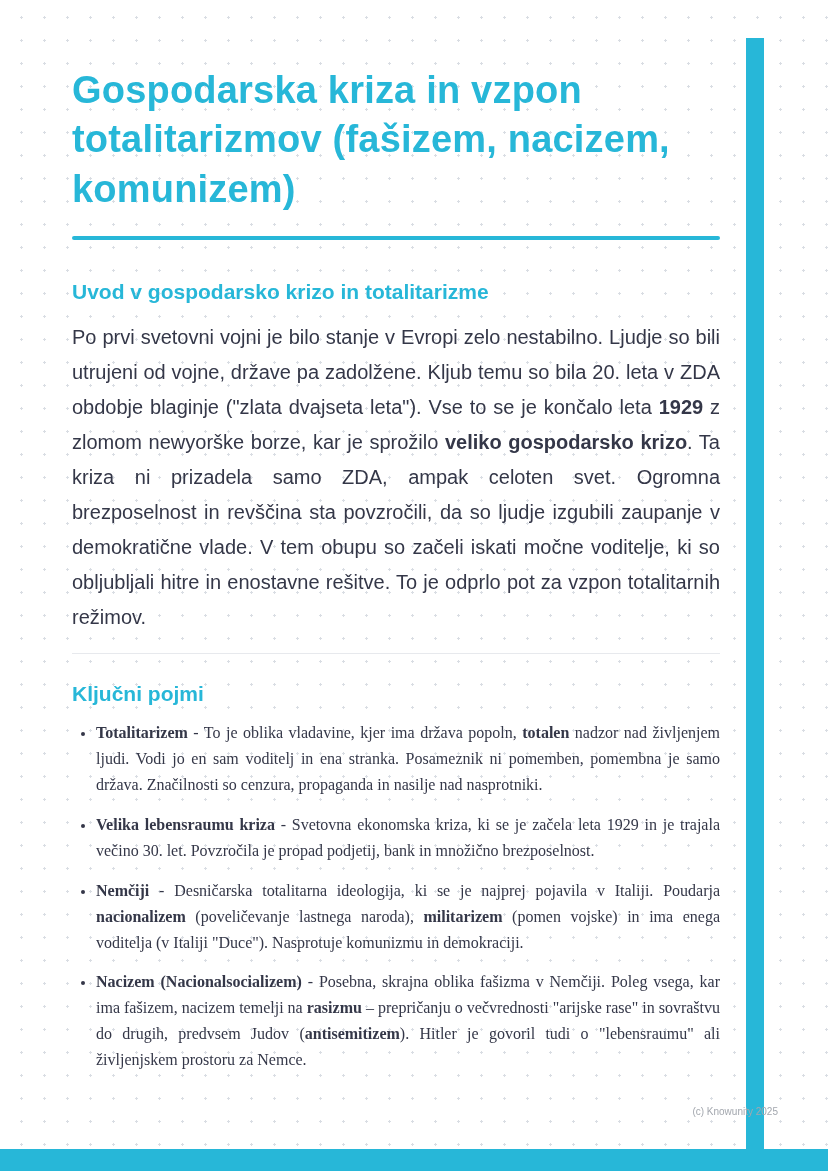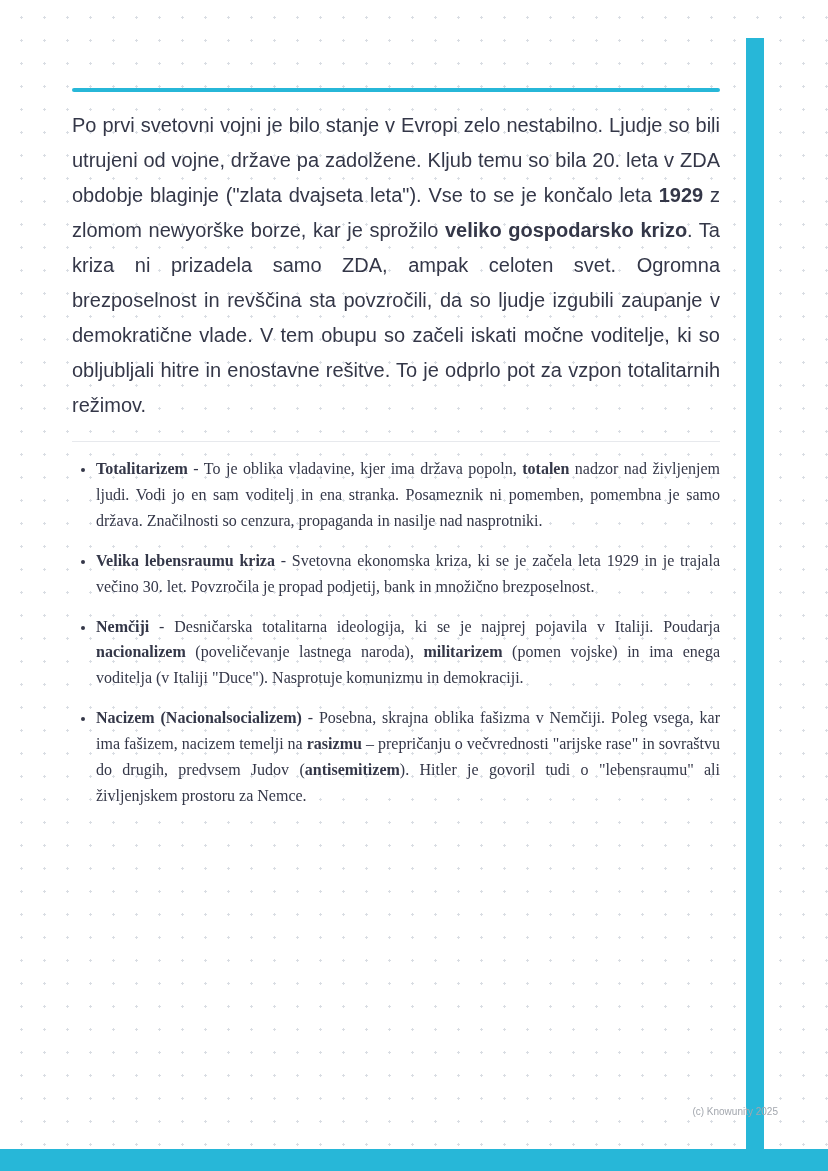--- a/index.html
+++ b/index.html
@@ -75,28 +75,31 @@
 </head>
 <body>
 
 <div class="page">
 
   <div class="accent-v"></div>
   <div class="accent-b"></div>
 
   <div class="content">
 
+    <h1 class="title">Gospodarska kriza in vzpon totalitarizmov (fašizem, nacizem, komunizem)</h1>
 
     <div class="title-rule"></div>
 
+    <h2 class="section-heading intro-heading">Uvod v gospodarsko krizo in totalitarizme</h2>
 
     <p class="intro-paragraph"><span>Po prvi svetovni vojni je bilo stanje v Evropi zelo nestabilno. Ljudje so bili utrujeni od vojne, države pa zadolžene. Kljub temu so bila 20. leta v ZDA obdobje blaginje ("zlata dvajseta leta"). Vse to se je končalo leta </span><strong>1929</strong><span> z zlomom newyorške borze, kar je sprožilo </span><strong>veliko gospodarsko krizo</strong><span>. Ta kriza ni prizadela samo ZDA, ampak celoten svet. Ogromna brezposelnost in revščina sta povzročili, da so ljudje izgubili zaupanje v demokratične vlade. V tem obupu so začeli iskati močne voditelje, ki so obljubljali hitre in enostavne rešitve. To je odprlo pot za vzpon totalitarnih režimov.</span></p>
 
     <hr class="divider">
 
+    <h2 class="section-heading terms-heading">Ključni pojmi</h2>
 
     <ul class="terms-list">
       <li><strong>Totalitarizem</strong><span> - To je oblika vladavine, kjer ima država popoln, </span><strong>totalen</strong><span> nadzor nad življenjem ljudi. Vodi jo en sam voditelj in ena stranka. Posameznik ni pomemben, pomembna je samo država. Značilnosti so cenzura, propaganda in nasilje nad nasprotniki.</span></li>
       <li><strong>Velika lebensraumu kriza</strong><span> - Svetovna ekonomska kriza, ki se je začela leta 1929 in je trajala večino 30. let. Povzročila je propad podjetij, bank in množično brezposelnost.</span></li>
       <li><strong>Nemčiji</strong><span> - Desničarska totalitarna ideologija, ki se je najprej pojavila v Italiji. Poudarja </span><strong>nacionalizem</strong><span> (poveličevanje lastnega naroda), </span><strong>militarizem</strong><span> (pomen vojske) in ima enega voditelja (v Italiji "Duce"). Nasprotuje komunizmu in demokraciji.</span></li>
       <li><strong>Nacizem (Nacionalsocializem)</strong><span> - Posebna, skrajna oblika fašizma v Nemčiji. Poleg vsega, kar ima fašizem, nacizem temelji na </span><strong>rasizmu</strong><span> – prepričanju o večvrednosti "arijske rase" in sovraštvu do drugih, predvsem Judov (</span><strong>antisemitizem</strong><span>). Hitler je govoril tudi o "lebensraumu" ali življenjskem prostoru za Nemce.</span></li>
     </ul>
 
   </div>
 

